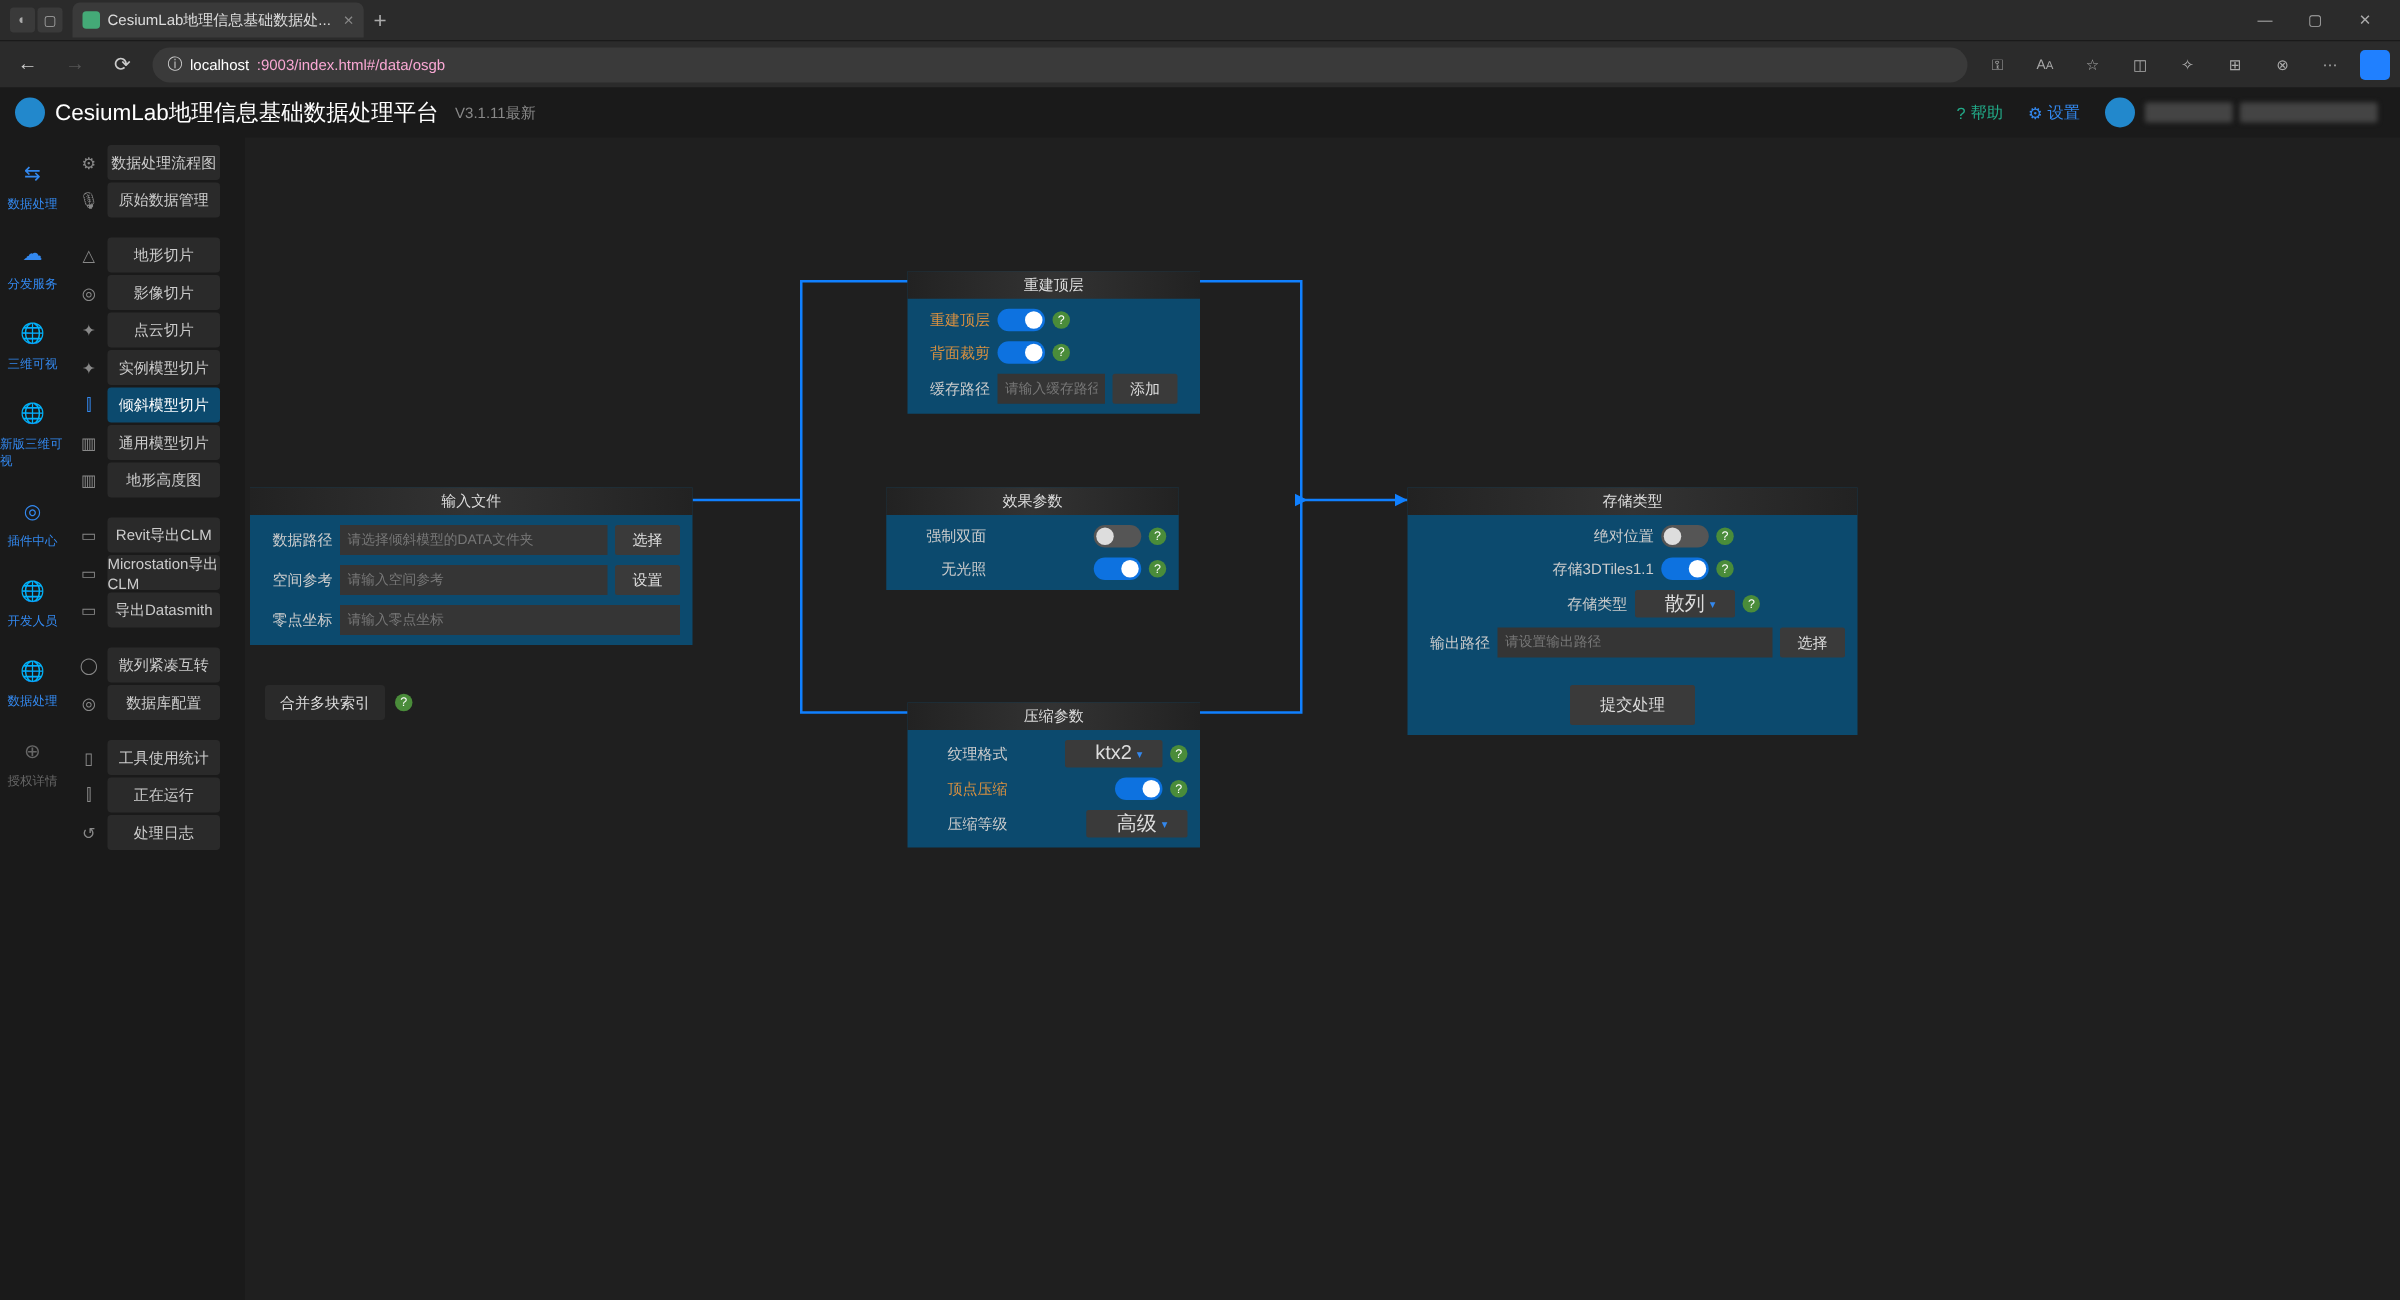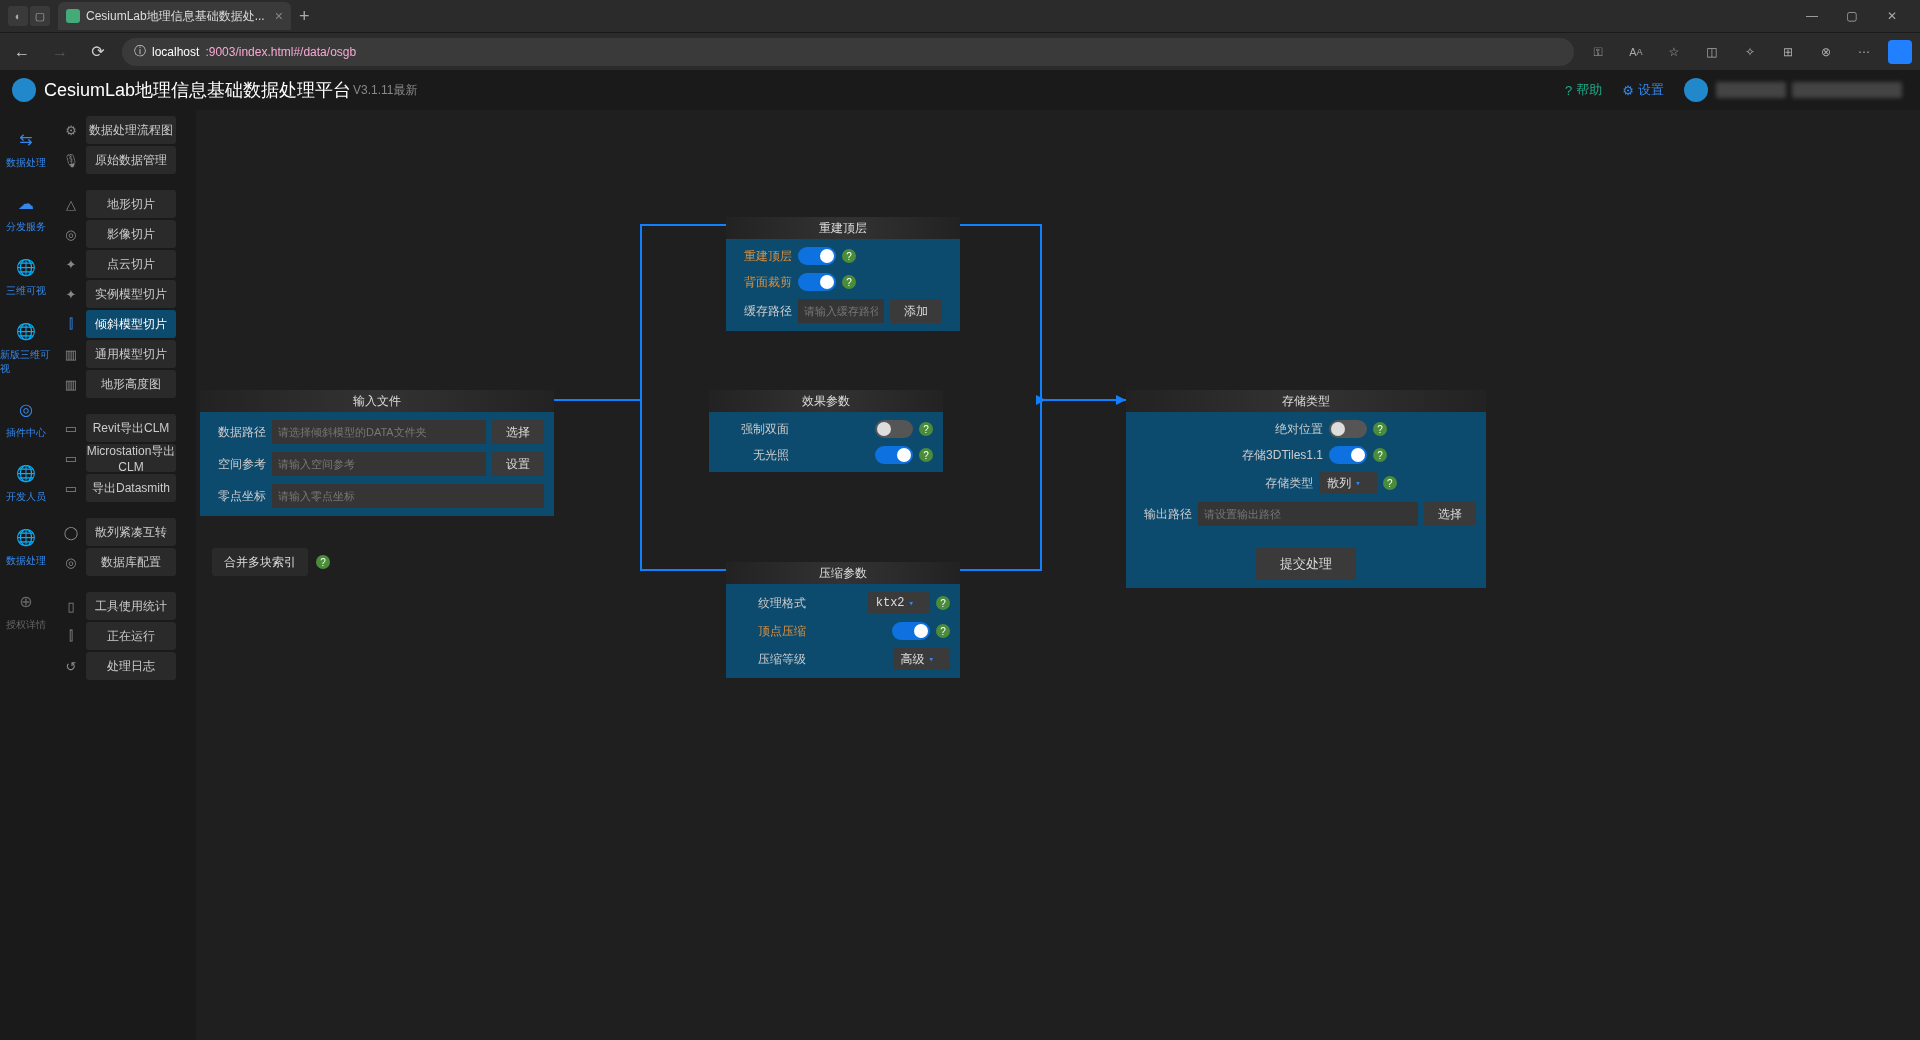--- a/index.html
+++ b/index.html
@@ -22,61 +22,61 @@
 .urlbar .url-field { flex: 1; height: 28px; border-radius: 14px; background: #3a3a3a; display: flex; align-items: center; padding: 0 12px; color: #ccc; gap: 6px; }
 .urlbar .url-field .host { color: #fff; }
 .urlbar .url-field .path { color: #f9a8d4; }
 .urlbar .toolbar-icon { width: 28px; height: 28px; display: flex; align-items: center; justify-content: center; color: #aaa; cursor: pointer; }
 .urlbar .ai-icon { width: 24px; height: 24px; background: #2080ff; border-radius: 4px; }
 
 
 .app-header { height: 40px; background: #1a1a1a; display: flex; align-items: center; padding: 0 12px; }
 .app-header .logo { width: 24px; height: 24px; background: #2288cc; border-radius: 50%; margin-right: 8px; }
 .app-header .title { color: #fff; font-size: 18px; font-weight: 500; }
-.app-header .version { color: #888; font-size: 12px; margin-left: 2px; }
+.app-header .version { color: #888; font-size: 12px; margin-left: 13px; }
 .app-header .spacer { flex: 1; }
 .app-header .link { color: #2a8; margin-right: 20px; font-size: 13px; cursor: pointer; display: flex; align-items: center; gap: 4px; }
 .app-header .link.settings { color: #38e; }
 .app-header .user { width: 24px; height: 24px; background: #2288cc; border-radius: 50%; margin-right: 8px; }
 .app-header .blur { width: 70px; height: 16px; background: #444; border-radius: 2px; filter: blur(2px); margin-right: 6px; }
 
 .main { display: flex; height: calc(100vh - 110px); }
 
 
 .nav-rail { width: 52px; background: #1a1a1a; display: flex; flex-direction: column; padding-top: 6px; }
 .nav-rail .item { display: flex; flex-direction: column; align-items: center; padding: 10px 0; color: #38e; cursor: pointer; font-size: 10px; gap: 4px; }
 .nav-rail .item.dim { color: #666; }
 .nav-rail .icon-circle { width: 26px; height: 26px; display: flex; align-items: center; justify-content: center; font-size: 16px; }
 
 
 .submenu { width: 144px; background: #1a1a1a; display: flex; flex-direction: column; padding: 6px 0; gap: 2px; }
 .submenu .group-gap { height: 12px; }
 .submenu .item { display: flex; align-items: center; height: 28px; color: #ccc; cursor: pointer; font-size: 12px; padding-left: 4px; }
 .submenu .item .ic { width: 30px; display: flex; justify-content: center; color: #888; font-size: 13px; }
-.submenu .item .lbl-wrap { flex: 1; display: flex; height: 100%; align-items: center; justify-content: center; background: #2a2a2a; border-radius: 3px; margin-right: 20px; text-align: center; }
+.submenu .item .lbl-wrap { flex: 1; display: flex; height: 100%; align-items: center; justify-content: center; background: #2a2a2a; border-radius: 3px; margin-right: 20px; }
 .submenu .item.active .lbl-wrap { background: #0c4a6e; color: #fff; }
 .submenu .item.active .ic { color: #38e; }
 
 
 .canvas { flex: 1; position: relative; background: #1f1f1f; }
 .panel { position: absolute; background: #0c4a6e; }
 .panel-header { height: 22px; background: linear-gradient(to right, #222, #333, #222); text-align: center; line-height: 22px; color: #ddd; font-size: 12px; }
 .panel-body { padding: 8px 10px; display: flex; flex-direction: column; gap: 8px; }
 .row { display: flex; align-items: center; gap: 6px; }
 .row .label { width: 56px; text-align: right; color: #ccc; font-size: 12px; }
 .row .label.orange { color: #d89040; }
 .row input[type=text] { flex: 1; height: 24px; background: #353535; border: none; color: #ccc; padding: 0 6px; font-size: 11px; }
 .row input[type=text]::placeholder { color: #777; }
 .btn { height: 24px; padding: 0 14px; background: #3a3a3a; border: none; color: #ddd; font-size: 12px; cursor: pointer; border-radius: 2px; }
 .toggle { width: 38px; height: 18px; background: #555; border-radius: 9px; position: relative; cursor: pointer; }
 .toggle.on { background: #0d72e0; }
 .toggle::after { content: ''; width: 14px; height: 14px; background: #ddd; border-radius: 50%; position: absolute; top: 2px; left: 2px; }
 .toggle.on::after { left: auto; right: 2px; background: #fff; }
 .help { width: 14px; height: 14px; border-radius: 50%; background: #4a8c3a; color: #fff; font-size: 10px; display: flex; align-items: center; justify-content: center; }
-.select { height: 22px; background: #3a3a3a; color: #ddd; padding: 0 16px 0 8px; font-size: 12px; position: relative; border-radius: 2px; display: inline-flex; align-items: center; font-family: Liberation Mono, monospace; }
+.select { height: 22px; background: #3a3a3a; color: #ddd; padding: 0 16px 0 24px; font-size: 16px; position: relative; border-radius: 2px; display: inline-flex; align-items: center; }
 .select::after { content: '▾'; color: #38e; font-size: 9px; margin-left: 4px; }
 .merge-btn { display: inline-flex; align-items: center; height: 28px; padding: 0 12px; background: #2a2a2a; color: #ddd; font-size: 12px; cursor: pointer; border-radius: 3px; margin: 8px 0 0 8px; }
 .submit-btn { display: block; margin: 14px auto 0; padding: 7px 24px; background: #3a3a3a; border: none; color: #ddd; font-size: 13px; cursor: pointer; border-radius: 2px; }
 
 
 svg.wires { position: absolute; left: 0; top: 0; pointer-events: none; }
 svg.wires path, svg.wires line { stroke: #1080ff; stroke-width: 2; fill: none; }
 svg.wires polygon { fill: #1080ff; }
 
 .storage-row .label { width: 98px; }

